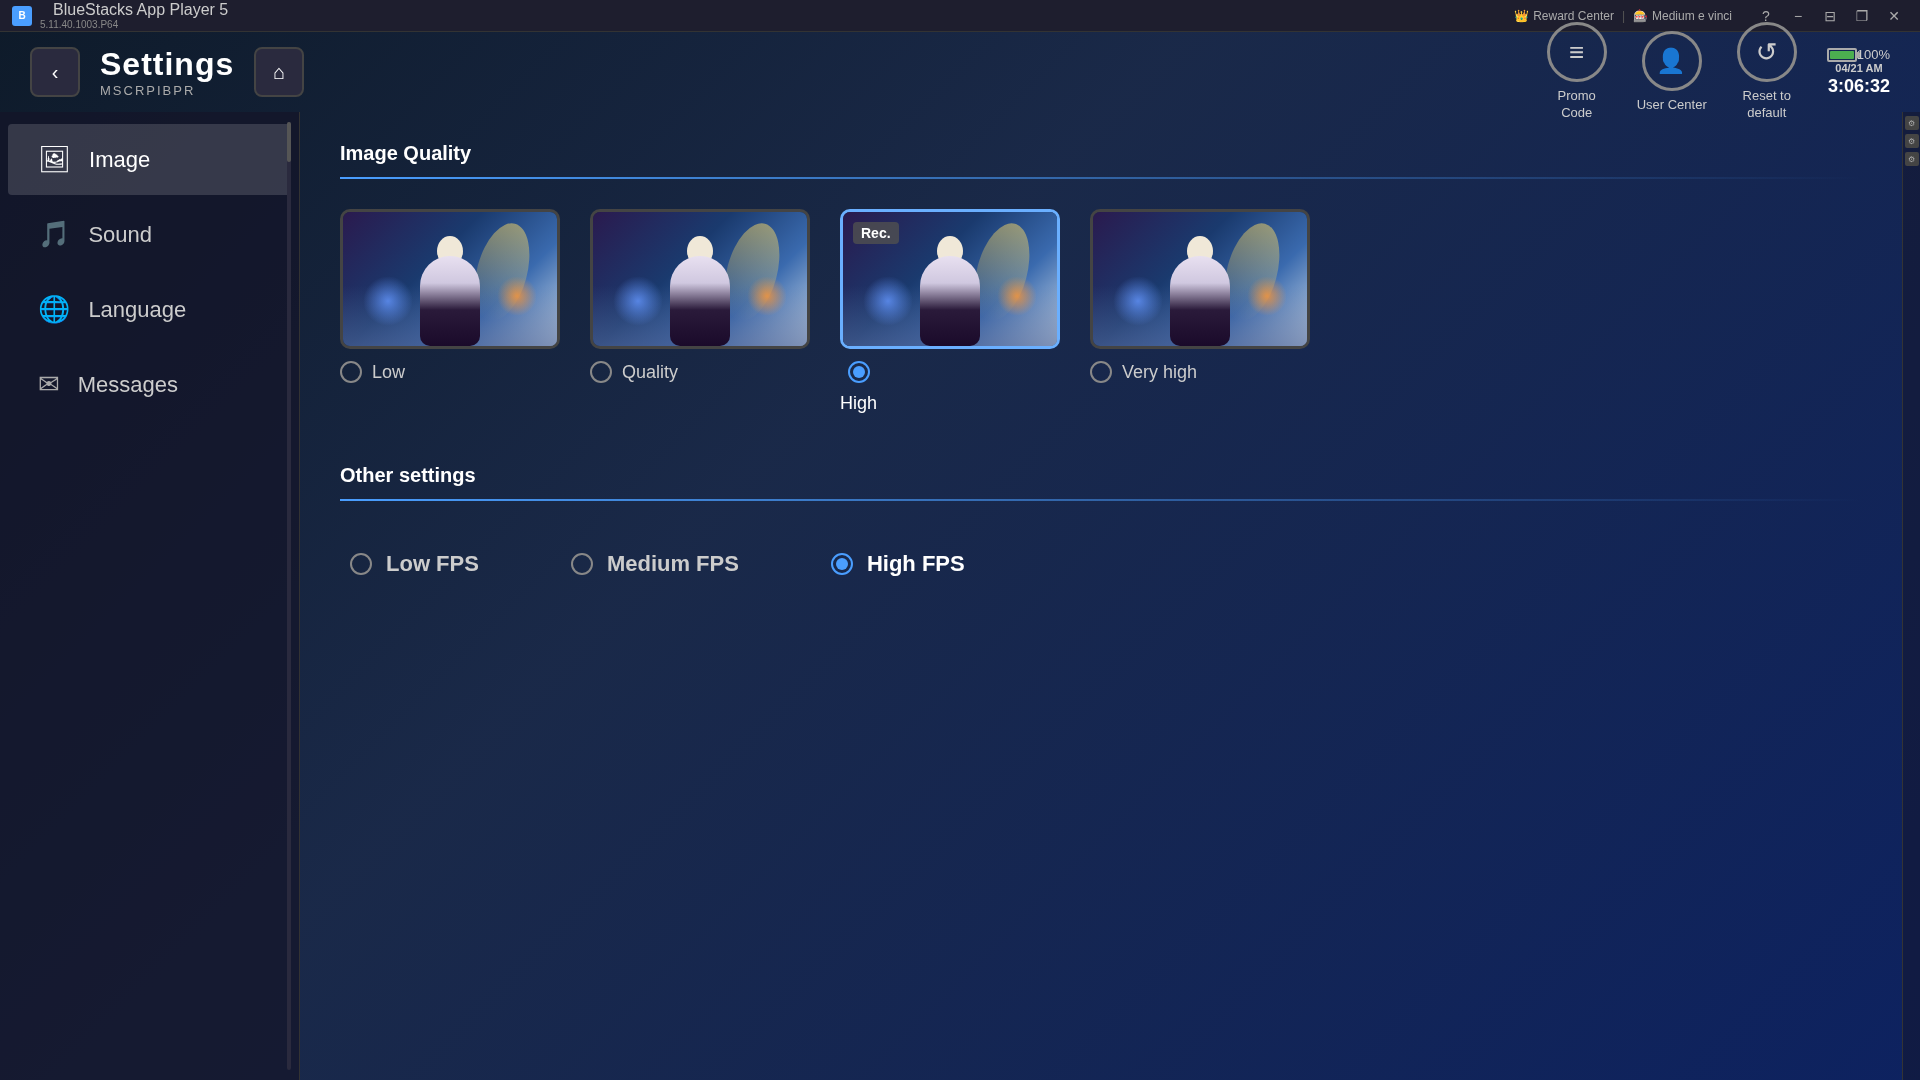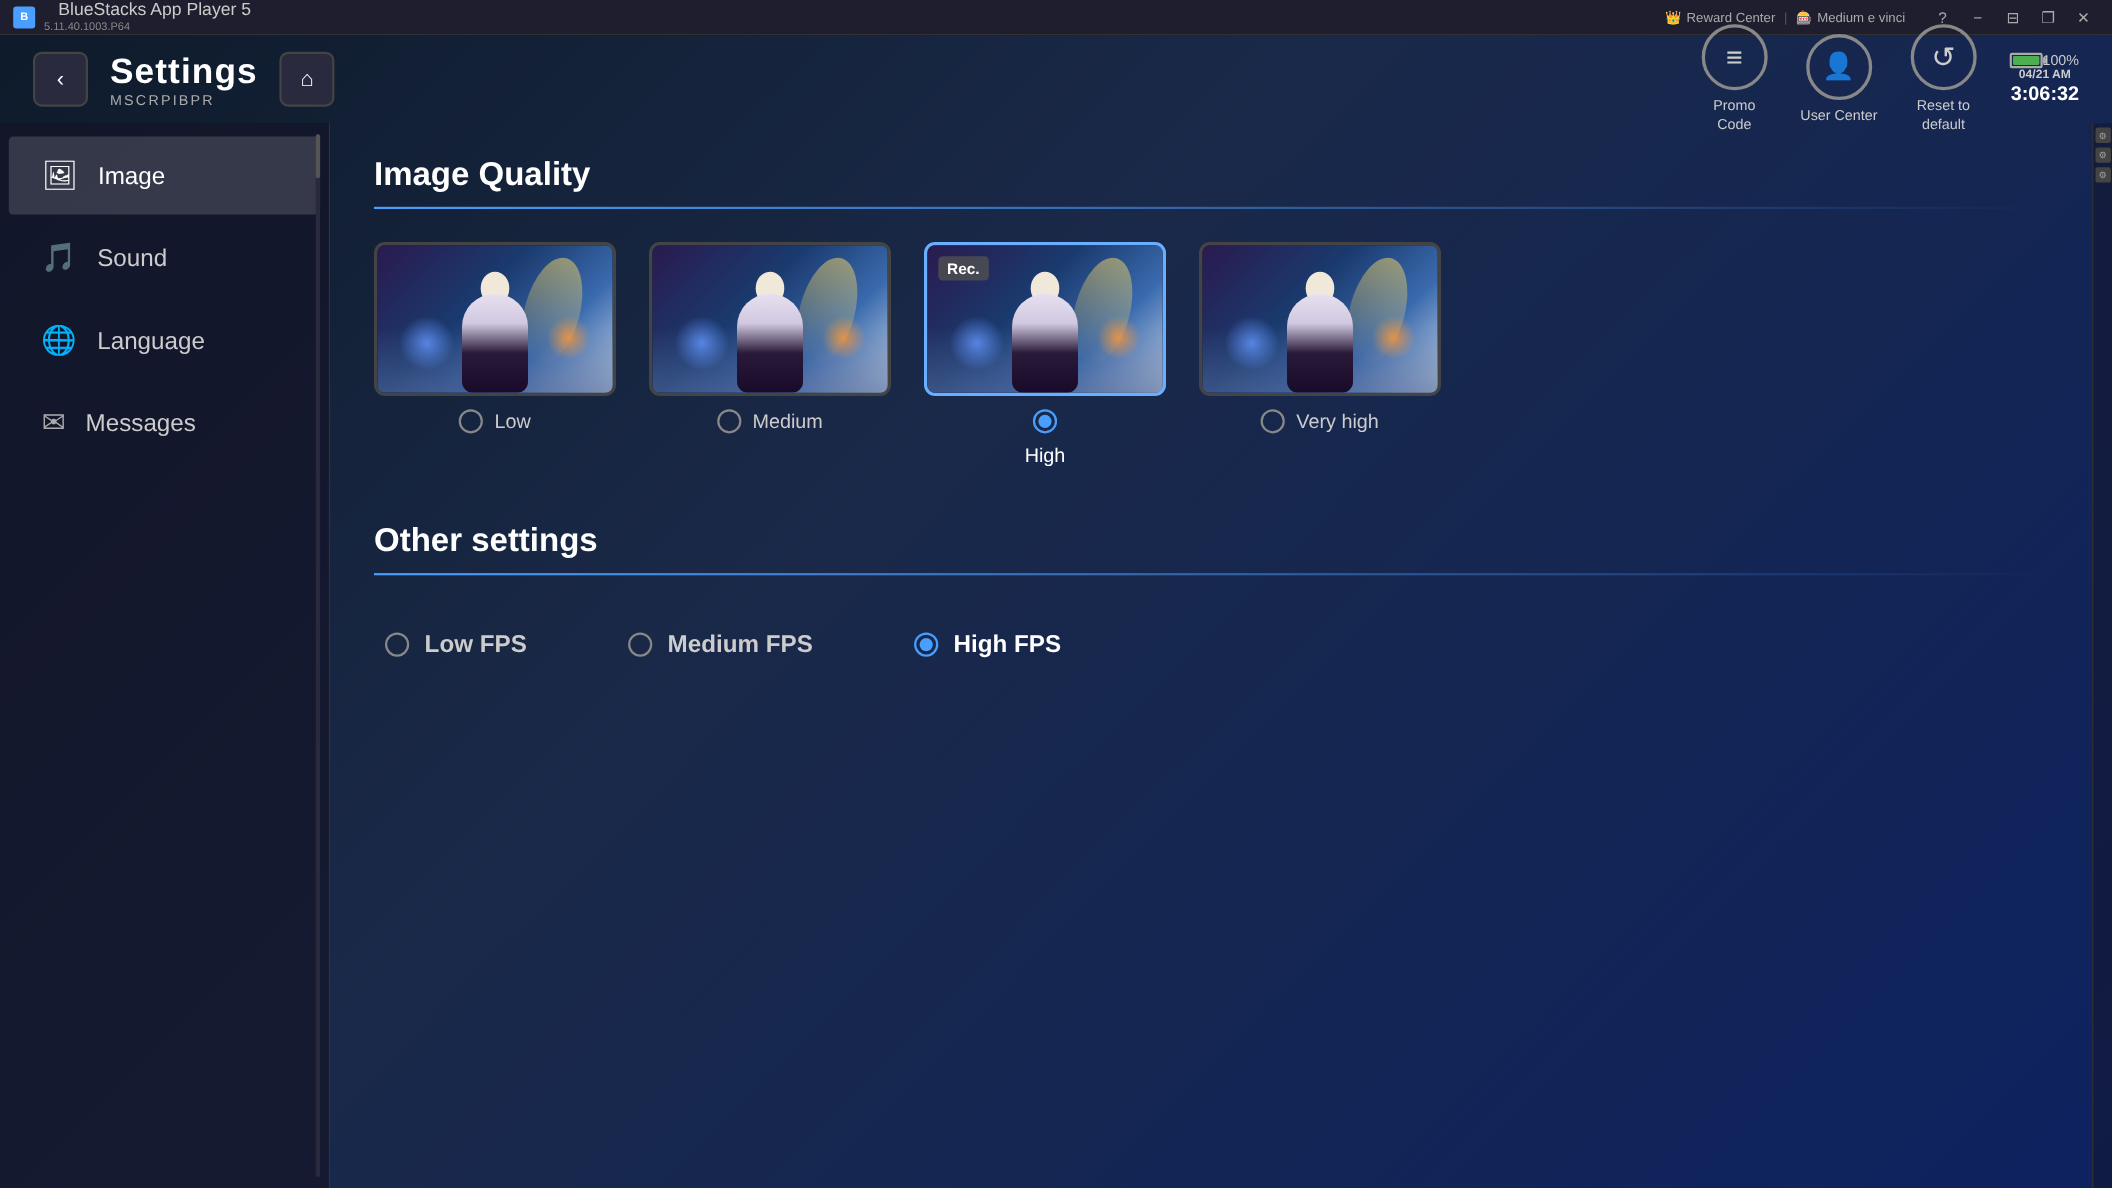--- a/index.html
+++ b/index.html
@@ -251,21 +251,21 @@
 
     
     .content-area {
       flex: 1;
       padding: 30px 40px;
       overflow-y: auto;
       color: #fff;
     }
 
     .section-title {
-      font-size: 30px;
+      font-size: 20px;
       font-weight: bold;
       color: #fff;
       margin-bottom: 12px;
     }
 
     .section-divider {
       height: 2px;
       background: linear-gradient(to right, #4a9eff, transparent);
       margin-bottom: 30px;
       border: none;
@@ -274,21 +274,21 @@
     
     .quality-options {
       display: flex;
       gap: 30px;
       margin-bottom: 50px;
     }
 
     .quality-option {
       display: flex;
       flex-direction: column;
-      align-items: center;
+      align-items: flex-start;
       cursor: pointer;
     }
 
     .quality-thumbnail {
       width: 220px;
       height: 140px;
       border-radius: 10px;
       border: 3px solid #444;
       overflow: hidden;
       position: relative;
@@ -635,21 +635,21 @@
               <div class="quality-glow"></div>
               <div class="quality-glow-orange"></div>
               <div class="thumbnail-char">
                 <div class="char-head" style="background:#f0e8d8;width:26px;height:30px;border-radius:50%;position:absolute;top:0;left:50%;transform:translateX(-50%);"></div>
                 <div class="char-body"></div>
               </div>
             </div>
           </div>
           <div class="quality-label-row">
             <div class="radio-btn"></div>
-            <span>Medium</span>
+            <span>Quality</span>
           </div>
         </div>
 
         <div class="quality-option selected">
           <div class="quality-thumbnail" style="border-color:#6aafff;">
             <div class="thumbnail-bg">
               <div class="thumbnail-rec-badge">Rec.</div>
               <div class="scene-light-beam"></div>
               <div class="scene-mountain"></div>
               <div class="quality-glow"></div>

